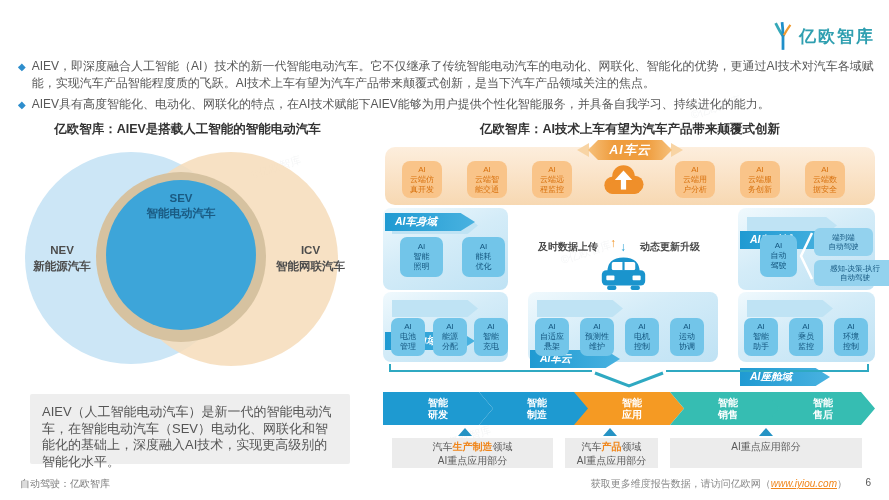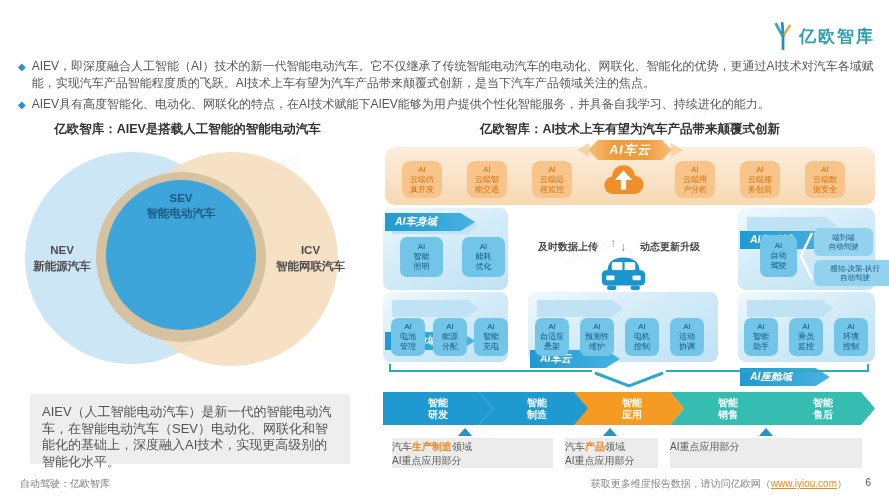--- a/index.html
+++ b/index.html
@@ -61,25 +61,25 @@
   .center-label{font-size:10px;color:#4a4a4a;font-weight:bold;}
   .arr{font-size:12px;font-weight:bold;}
 
   
   .step{height:33px;clip-path:polygon(0 0,calc(100% - 14px) 0,100% 50%,calc(100% - 14px) 100%,0 100%,14px 50%);
         color:#fff;font-weight:bold;font-size:10px;line-height:11.5px;
         display:flex;align-items:center;justify-content:center;text-align:center;padding-left:6px;box-sizing:border-box;}
   .step.first{clip-path:polygon(0 0,calc(100% - 14px) 0,100% 50%,calc(100% - 14px) 100%,0 100%);padding-left:0;}
   .tri{width:0;height:0;border-left:7px solid transparent;border-right:7px solid transparent;
        border-bottom:8px solid #2593c4;}
-  .app-box{background:#ececec;font-size:10px;line-height:14px;color:#5a5a5a;text-align:left;padding-top:2px;box-sizing:border-box;}
+  .app-box{background:#ececec;font-size:10px;line-height:14px;color:#5a5a5a;text-align:center;padding-top:2px;box-sizing:border-box;}
   .hl{color:#f08519;font-weight:bold;}
 
   .footer-note{font-size:10px;color:#8a8a8a;}
-  .footer-note a{color:#f08519;text-decoration:underline;cursor:pointer;}
+  .footer-note a{color:#f08519;text-decoration:underline;cursor:pointer;font-style:italic;}
   .page-num{font-size:10px;color:#555;}
 
   .wm{font-size:11px;color:#5a6b7a;opacity:.06;transform:rotate(-18deg);pointer-events:none;}
 </style>
 </head>
 <body>
 
 <div class="page">
 
   <div class="abs wm" style="left:250px;top:160px;">©亿欧智库</div>

